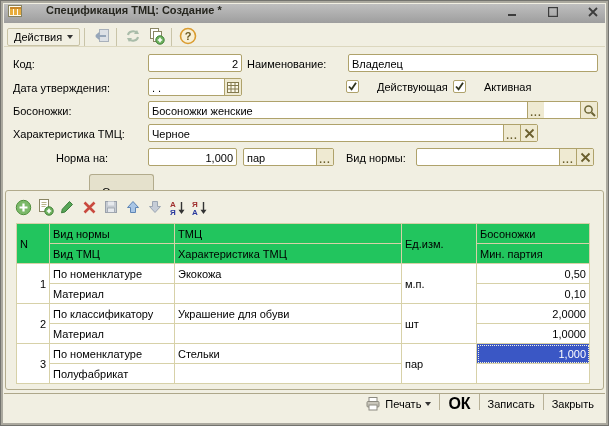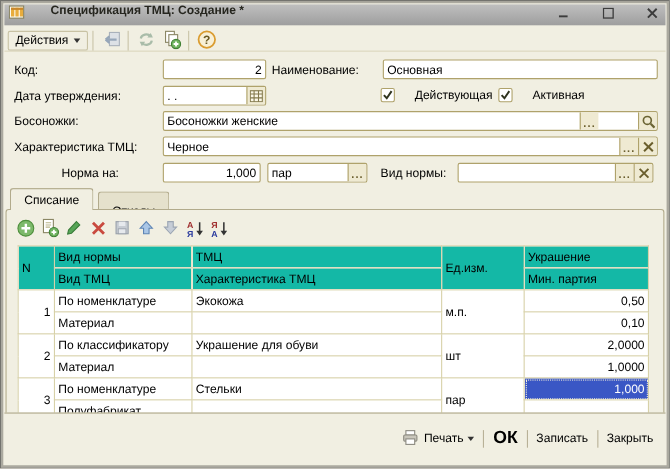--- a/index.html
+++ b/index.html
@@ -49,28 +49,28 @@
   .tab.inactive{top:173px;height:34px;background:#E5E1CC;z-index:1;}
   .groupbox{position:absolute;left:4px;top:189px;width:599px;height:200px;
     border:1px solid #B2AB8C;border-radius:3px;background:#F1EFE2;z-index:2;}
   .ticon{position:absolute;width:18px;height:18px;top:197px;display:flex;align-items:center;justify-content:center;cursor:pointer;z-index:4;}
   
   table.grid{position:absolute;left:15px;top:222px;width:573px;z-index:4;
     border-collapse:collapse;table-layout:fixed;background:#FFFFFF;}
   table.grid td{border:1px solid #D7D1A8;height:20px;padding:0 3px;
     white-space:nowrap;overflow:hidden;font-size:11px;vertical-align:middle;}
   table.grid{border:1px solid #B9B28B;}
-  table.grid thead td{background:#14b8a6;}
+  table.grid thead td{background:#22c55e;}
   td.num,td.qty{text-align:right;}
   td.span2{vertical-align:top;padding-top:3px;}
   td.selected{background:#3A57C5;color:#FFFFFF;outline:1px dotted #F2EFDC;outline-offset:-2px;}
   
-  .footer{position:absolute;left:3px;right:3px;bottom:3px;height:47px;
+  .footer{position:absolute;left:3px;right:3px;bottom:3px;height:29px;
     border-top:1px solid #AEA78A;background:#F1EFE2;
-    display:flex;align-items:center;justify-content:flex-end;padding:0 3px;z-index:5;}
+    display:flex;justify-content:flex-end;padding:0 3px;z-index:5;}
   .fbtn{display:flex;align-items:center;gap:4px;padding:0 8px;height:20px;cursor:pointer;white-space:nowrap;}
   .fbtn.ok{font-weight:bold;font-size:16px;}
   .fsep{width:1px;height:16px;background:#B8B197;}
 </style>
 </head>
 <body>
 
 <div class="window">
 
   <div class="titlebar">
@@ -138,21 +138,21 @@
       </svg>
     </span>
   </div>
 
   <div class="lbl" style="left:12px;top:57px;">Код:</div>
   <div class="fld" style="left:147px;top:53px;width:94px;">
     <span class="txt num">2</span>
   </div>
   <div class="lbl" style="left:246px;top:57px;">Наименование:</div>
   <div class="fld" style="left:347px;top:53px;width:250px;">
-    <span class="txt">Основная</span>
+    <span class="txt">Владелец</span>
   </div>
 
   <div class="lbl" style="left:12px;top:81px;">Дата утверждения:</div>
   <div class="fld" style="left:147px;top:77px;width:94px;">
     <span class="txt">. .</span>
     <span class="fbtnin">
       <svg width="12" height="12" viewBox="0 0 12 12">
         <rect x="0.5" y="1.5" width="11" height="10" fill="#FBF8E8" stroke="#83794C"></rect>
         <path d="M0.5 4.5 h11 M4 1.5 v10 M8 1.5 v10 M0.5 8 h11" stroke="#83794C" stroke-width="1"></path>
       </svg>
@@ -183,21 +183,21 @@
       </span>
     <span class="fbtnin">
       <svg width="13" height="13" viewBox="0 0 13 13">
         <circle cx="5.5" cy="5.5" r="3.6" fill="none" stroke="#6B6434" stroke-width="1.5"></circle>
         <path d="M8.5 8.5 L12 12" stroke="#6B6434" stroke-width="2"></path>
       </svg>
     </span>
   </div>
 
   <div class="lbl" style="left:12px;top:127px;">Характеристика ТМЦ:</div>
-  <div class="fld" style="left:147px;top:123px;width:450px;">
+  <div class="fld" style="left:147px;top:123px;width:390px;">
     <span class="txt">Черное</span>
     <span class="fbtnin">
         <span class="dots">...</span>
       </span>
     <span class="fbtnin">
       <svg width="11" height="11" viewBox="0 0 11 11">
           <path d="M1.5 1.5 L9.5 9.5 M9.5 1.5 L1.5 9.5" stroke="#6B5F2E" stroke-width="1.8"></path>
         </svg>
     </span>
   </div>
@@ -218,23 +218,20 @@
     <span class="fbtnin">
         <span class="dots">...</span>
       </span>
     <span class="fbtnin">
       <svg width="11" height="11" viewBox="0 0 11 11">
           <path d="M1.5 1.5 L9.5 9.5 M9.5 1.5 L1.5 9.5" stroke="#6B5F2E" stroke-width="1.8"></path>
         </svg>
     </span>
   </div>
 
-  <div class="tab active" style="left:8px;">
-    <span>Списание</span>
-  </div>
   <div class="tab inactive" style="left:88px;">
     <span>Отходы</span>
   </div>
   <div class="groupbox"></div>
 
   <span class="ticon" style="left:13px;">
     <svg width="17" height="17" viewBox="0 0 17 17">
       <circle cx="8.5" cy="8.5" r="7.2" fill="#7CB96A" stroke="#4E8F3C"></circle>
       <path d="M8.5 4.5 v8 M4.5 8.5 h8" stroke="#FFFFFF" stroke-width="2.2"></path>
     </svg>
@@ -298,21 +295,21 @@
         <col style="width:227px">
         <col style="width:75px">
         <col style="width:113px">
     </colgroup>
     <thead>
       <tr>
         <td rowspan="2" class="span2">N</td>
         <td>Вид нормы</td>
         <td>ТМЦ</td>
         <td rowspan="2" class="span2">Ед.изм.</td>
-        <td>Украшение</td>
+        <td>Босоножки</td>
       </tr>
       <tr>
         <td>Вид ТМЦ</td>
         <td>Характеристика ТМЦ</td>
         <td>Мин. партия</td>
       </tr>
     </thead>
     <tbody>
       <tr>
         <td rowspan="2" class="num span2">1</td>

